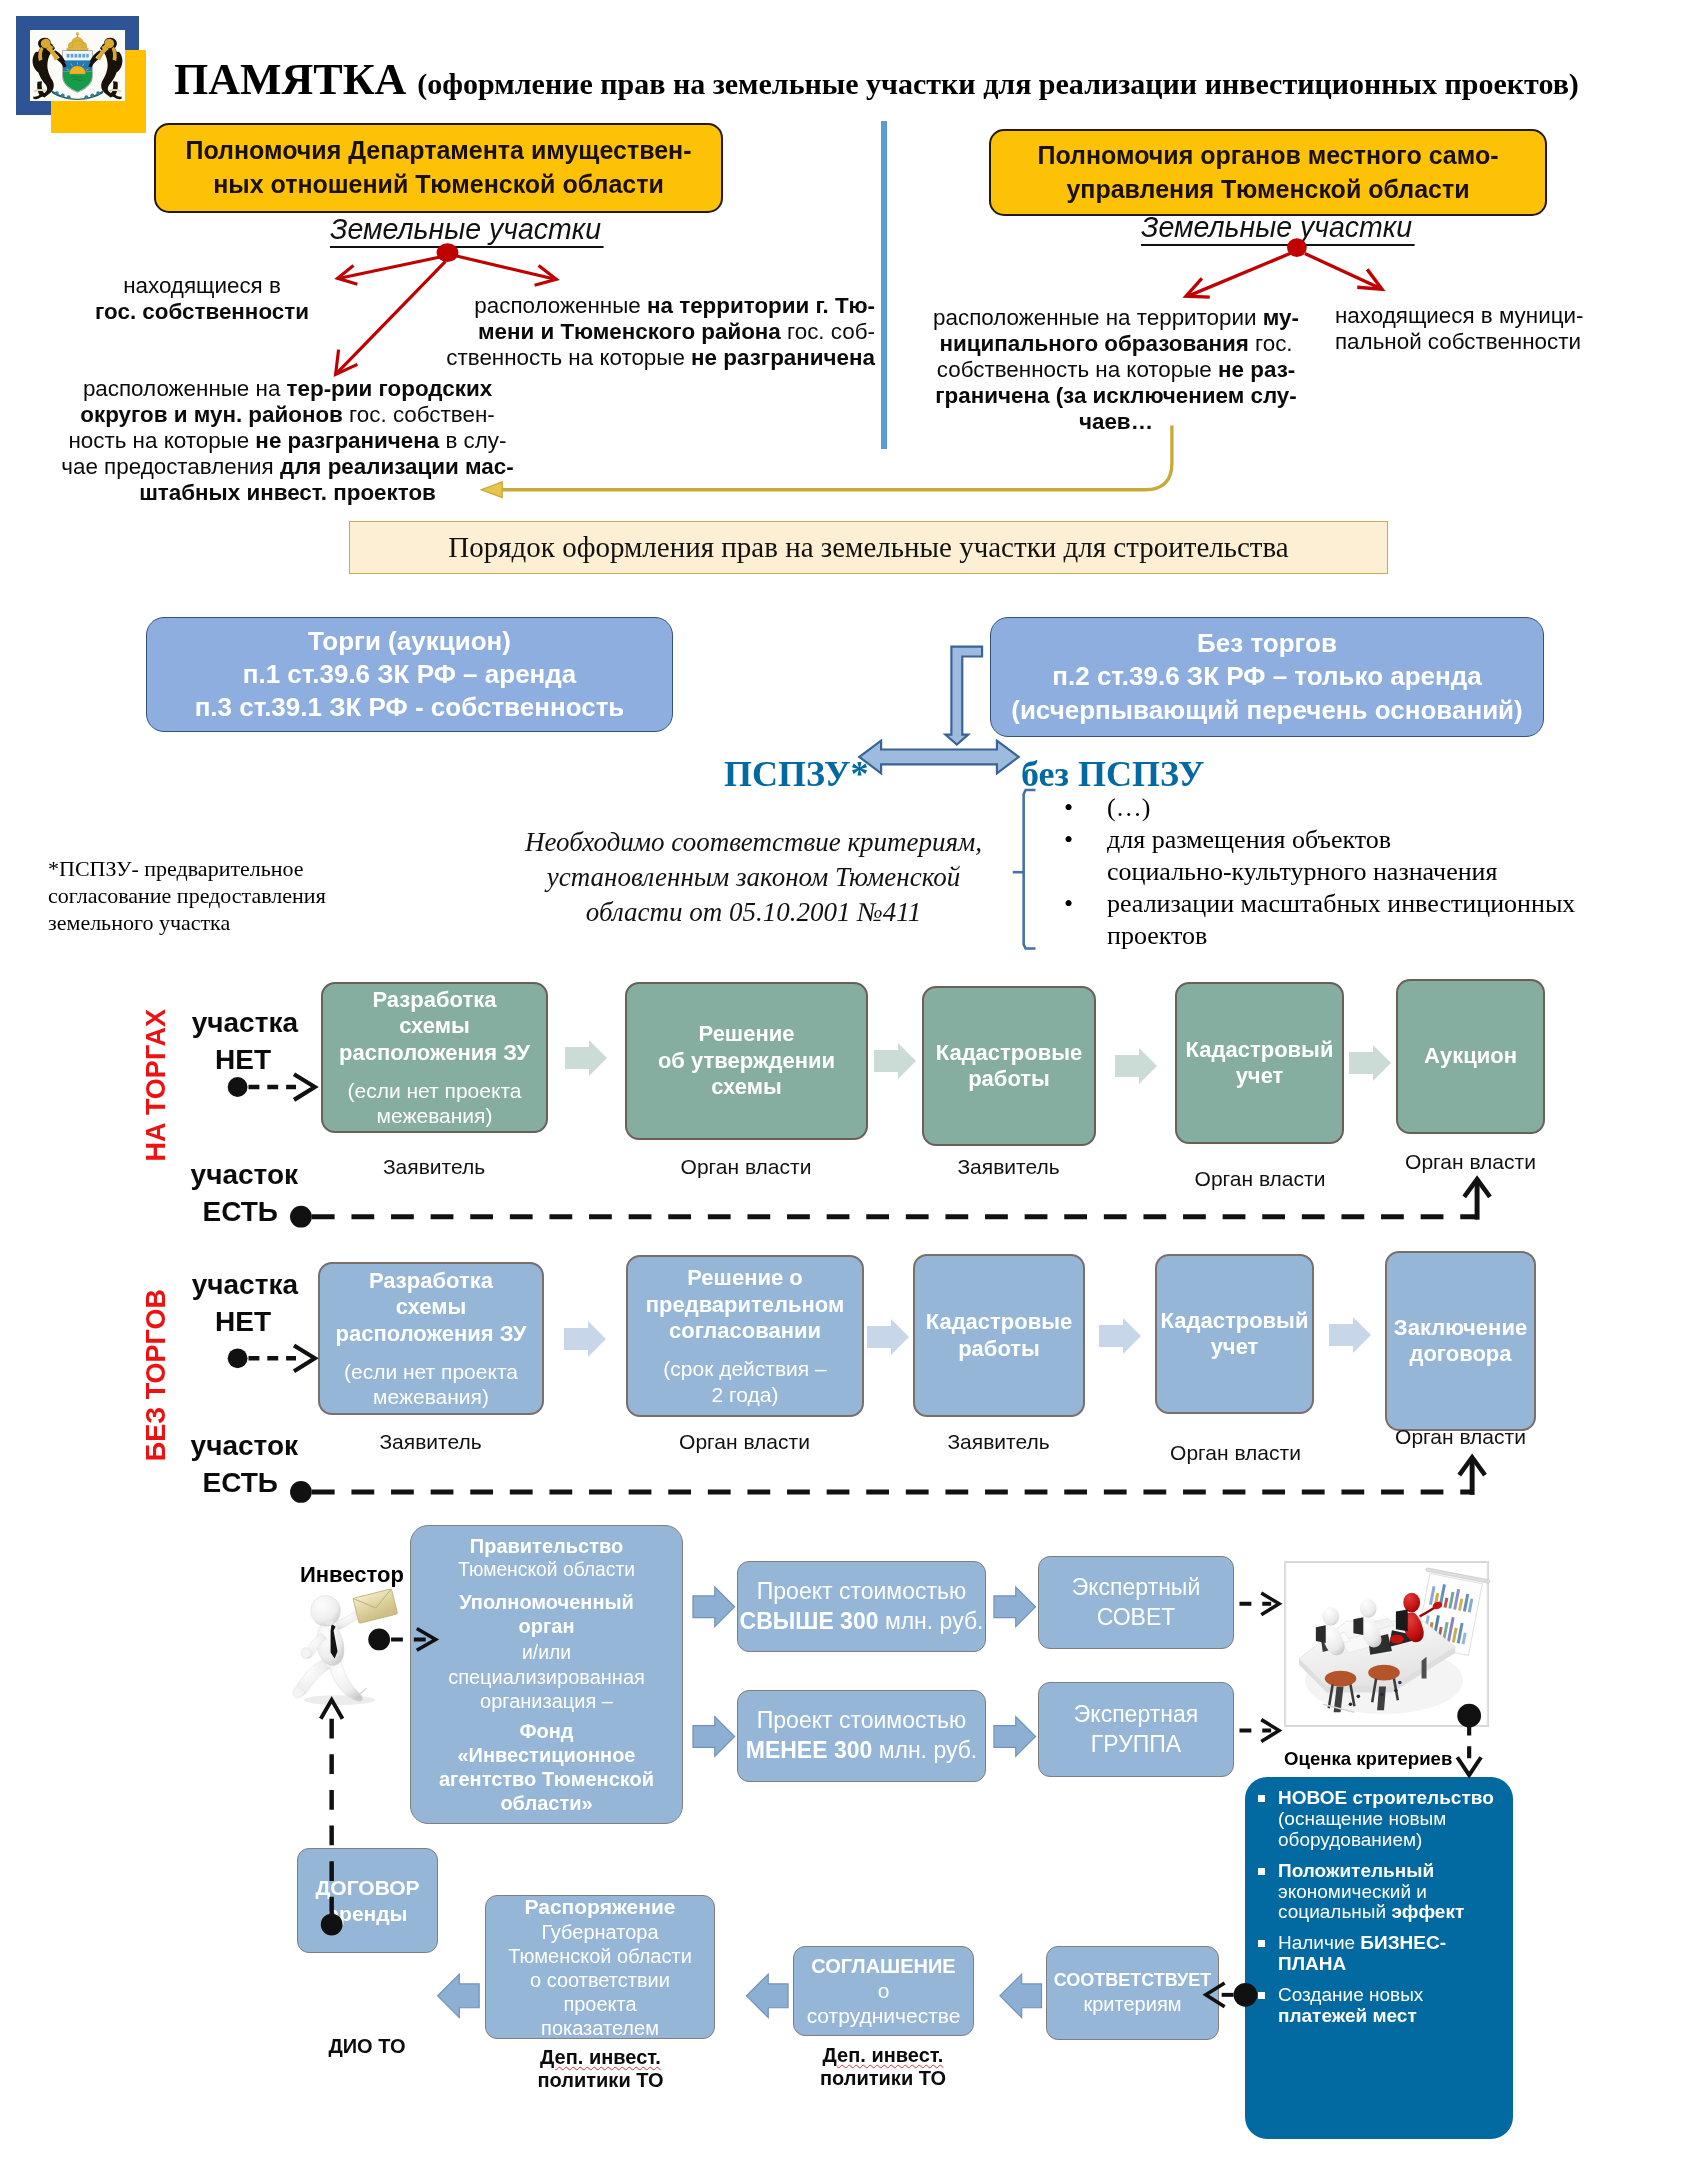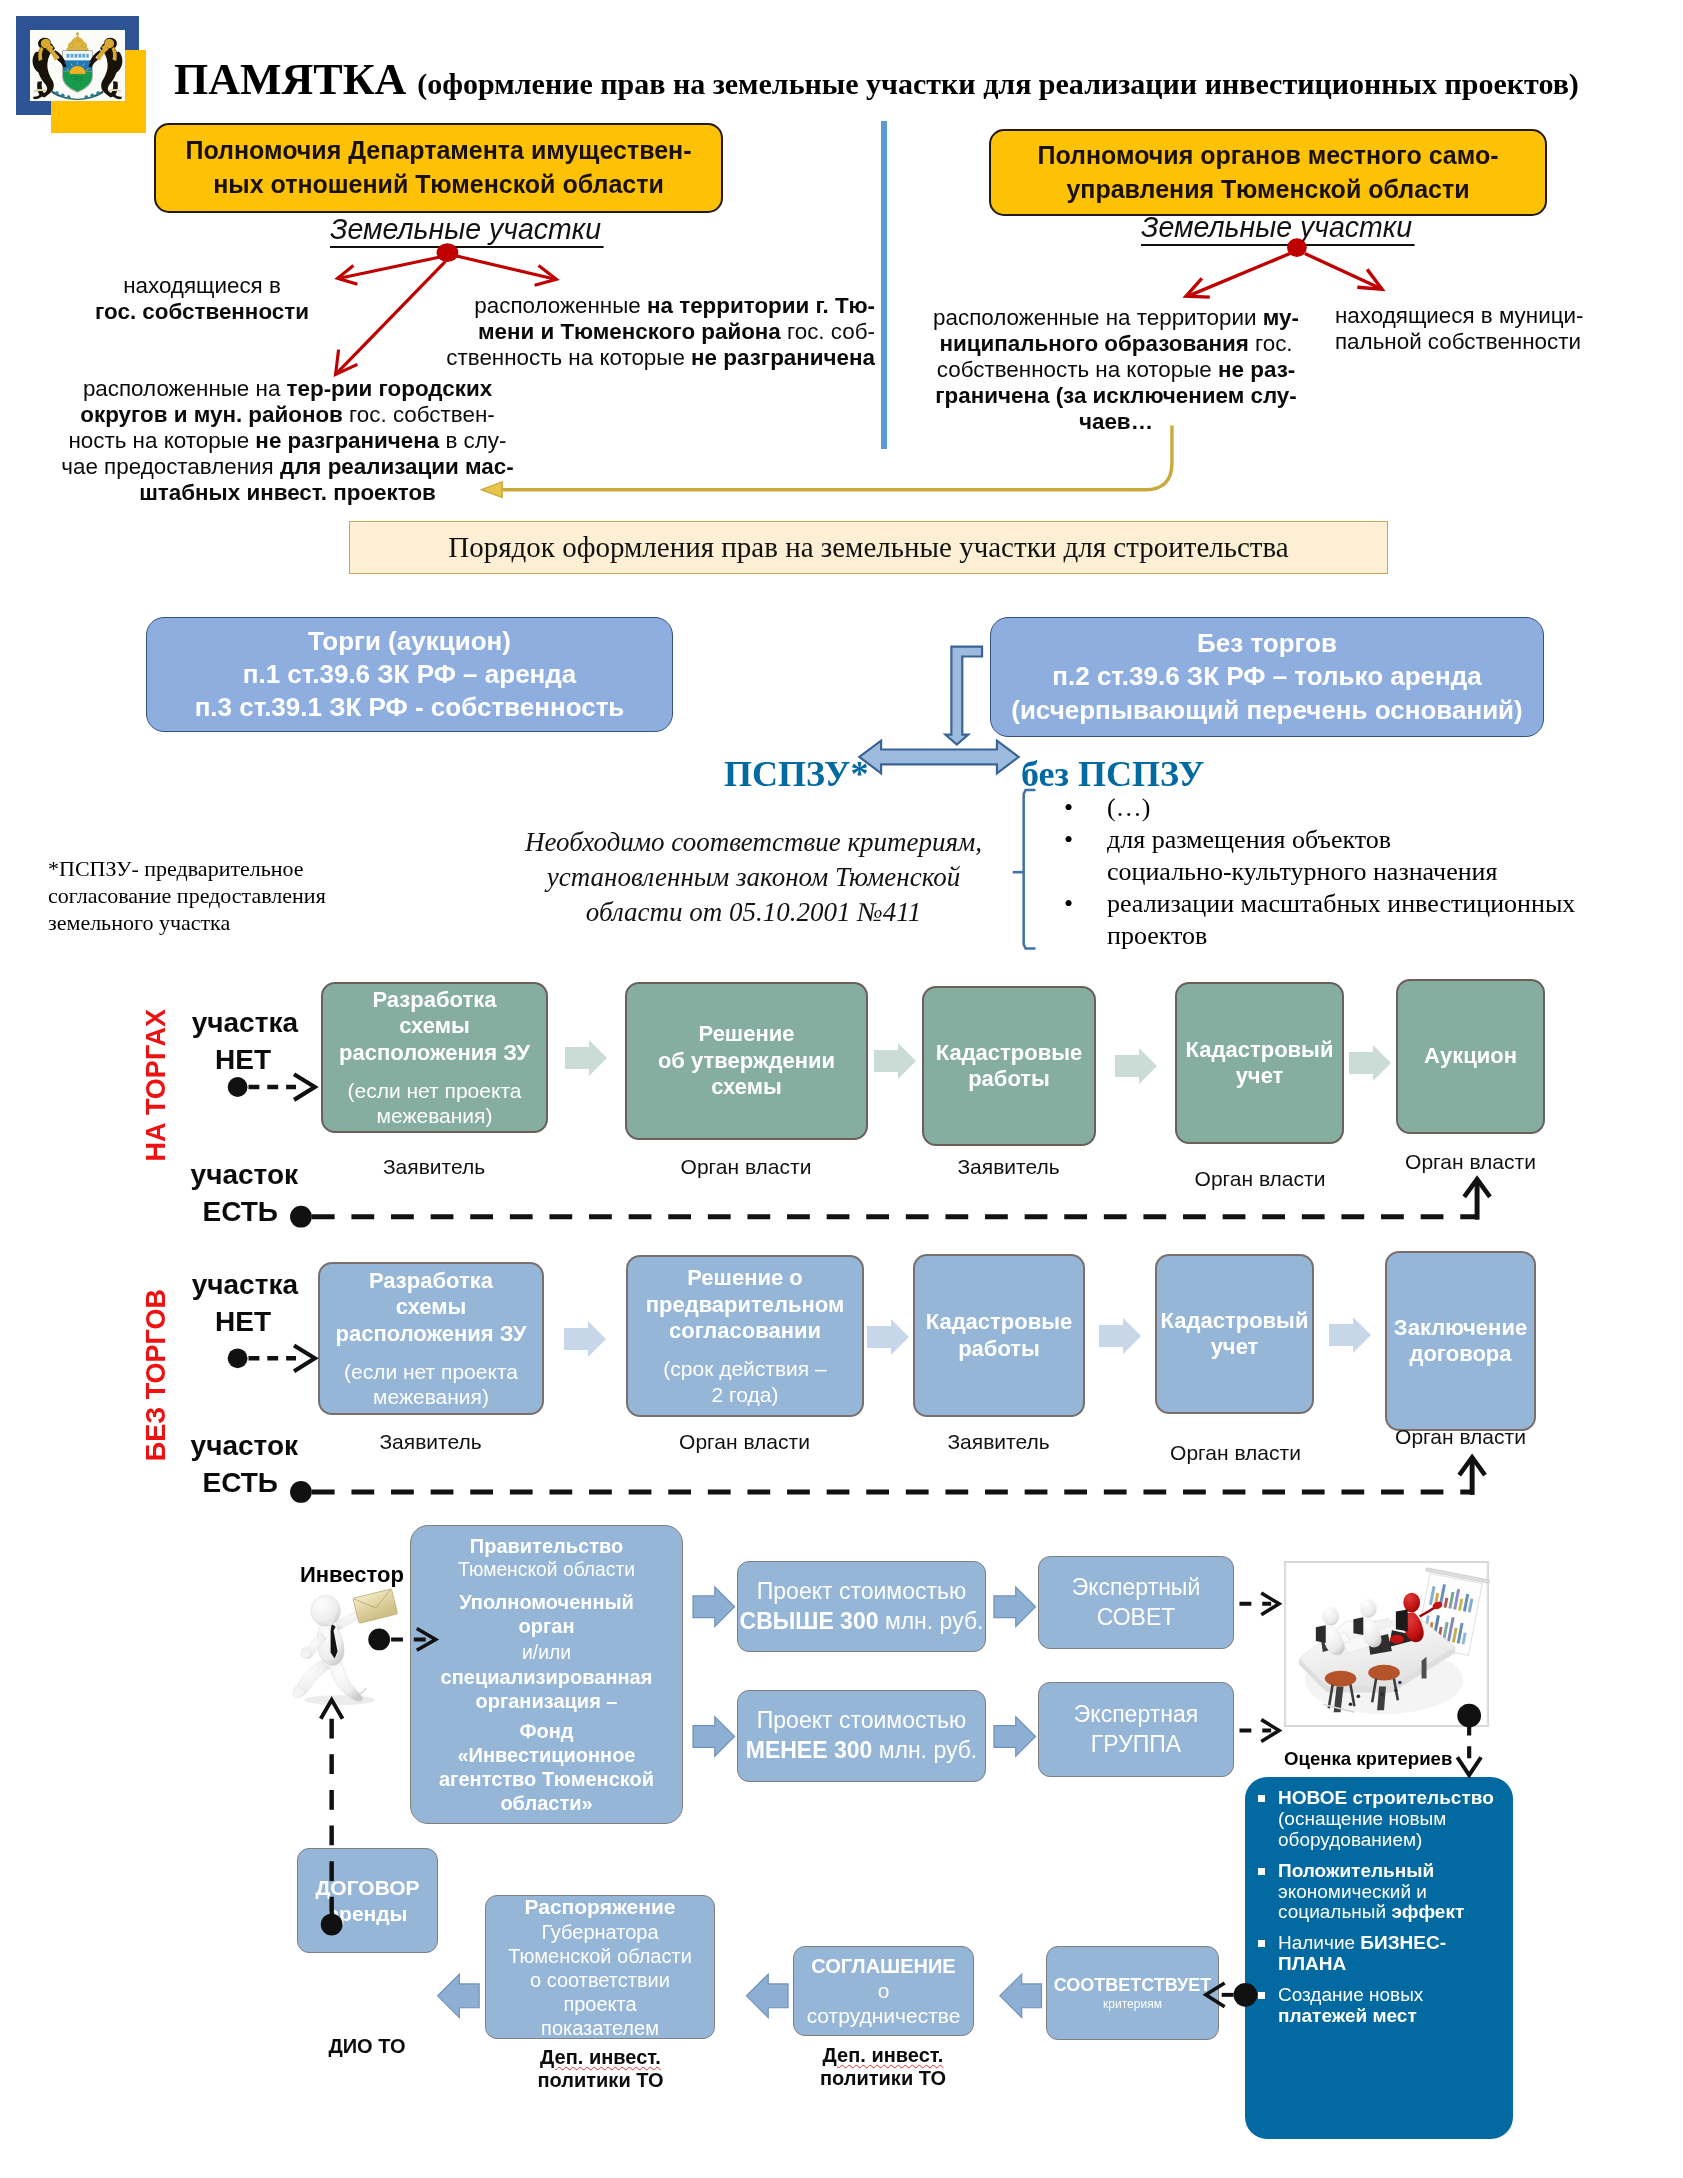--- a/index.html
+++ b/index.html
@@ -453,21 +453,21 @@
 </svg>
 
 <div class="abs" id="gov-box">
     <div style="font-weight:bold;font-size:20px">Правительство</div>
     <div style="font-size:19.3px">Тюменской области</div>
     <div style="height:20px"></div>
     <div style="font-weight:bold;font-size:20px">Уполномоченный<br>орган</div>
     <div style="height:6px"></div>
     <div style="font-size:19.3px">и/или</div>
     <div style="height:2px"></div>
-    <div style="font-weight:bold;font-size:20px">специализированная<br>организация –</div>
+    <div style="font-weight:normal;font-size:20px">специализированная<br>организация –</div>
     <div style="height:14px"></div>
     <div style="font-weight:bold;font-size:20px">Фонд<br>«Инвестиционное<br>агентство Тюменской<br>области»</div>
   </div>
 
 <div class="abs pbox" id="proj-above" style="left:737px;top:1561px;width:249px;height:91px;">
     <div>Проект стоимостью<br><b>СВЫШЕ 300</b> млн. руб.</div>
   </div>
 <div class="abs pbox" id="proj-below" style="left:737px;top:1690px;width:249px;height:92px;">
     <div>Проект стоимостью<br><b>МЕНЕЕ 300</b> млн. руб.</div>
   </div>
@@ -581,21 +581,21 @@
       <li><b>НОВОЕ строительство</b><br>(оснащение новым<br>оборудованием)</li>
       <li><b>Положительный</b><br>экономический и<br>социальный <b>эффект</b></li>
       <li>Наличие <b>БИЗНЕС-<br>ПЛАНА</b></li>
       <li>Создание новых<br><b>платежей мест</b></li>
     </ul>
   </div>
 
 <div id="result-chain">
     <div class="abs pbox" style="left:1046px;top:1946px;width:173px;height:94px;font-size:18px;line-height:1.2;">
       <div style="font-weight:bold">СООТВЕТСТВУЕТ</div>
-      <div style="font-weight:normal;font-size:12px">критериям</div>
+      <div style="font-weight:normal;font-size:20px">критериям</div>
     </div>
     <div class="abs pbox" style="left:793px;top:1946px;width:181px;height:90px;font-size:20px;line-height:1.2;">
       <div style="font-weight:bold">СОГЛАШЕНИЕ</div>
       <div style="font-weight:normal;font-size:21px">о<br>сотрудничестве</div>
     </div>
     <div class="abs chainrole" style="left:753px;top:2044px;width:260px;">
       <div><span class="sq">Деп. инвест.</span></div>
       <div>политики ТО</div>
     </div>
     <div class="abs pbox" style="left:485px;top:1895px;width:230px;height:144px;font-size:21px;line-height:1.2;">

